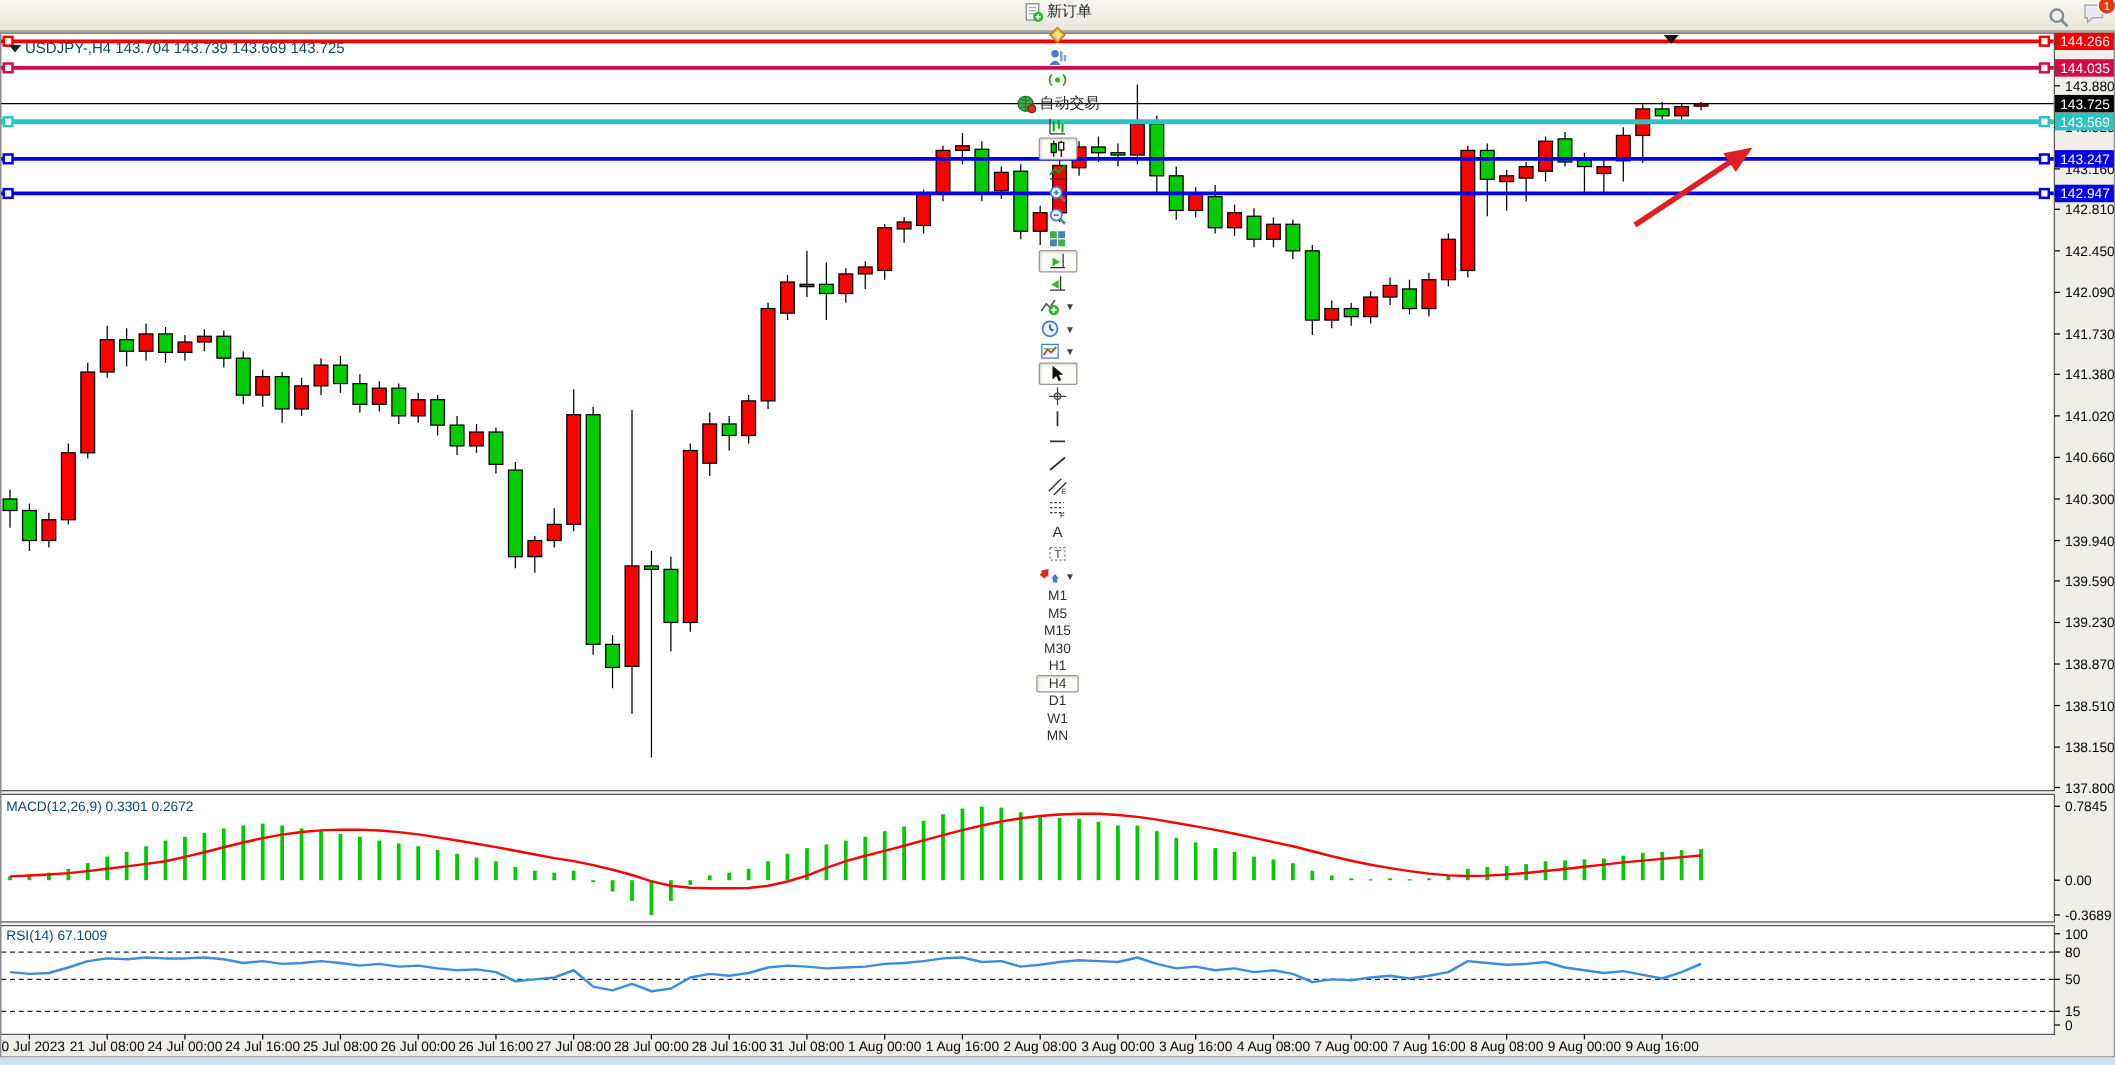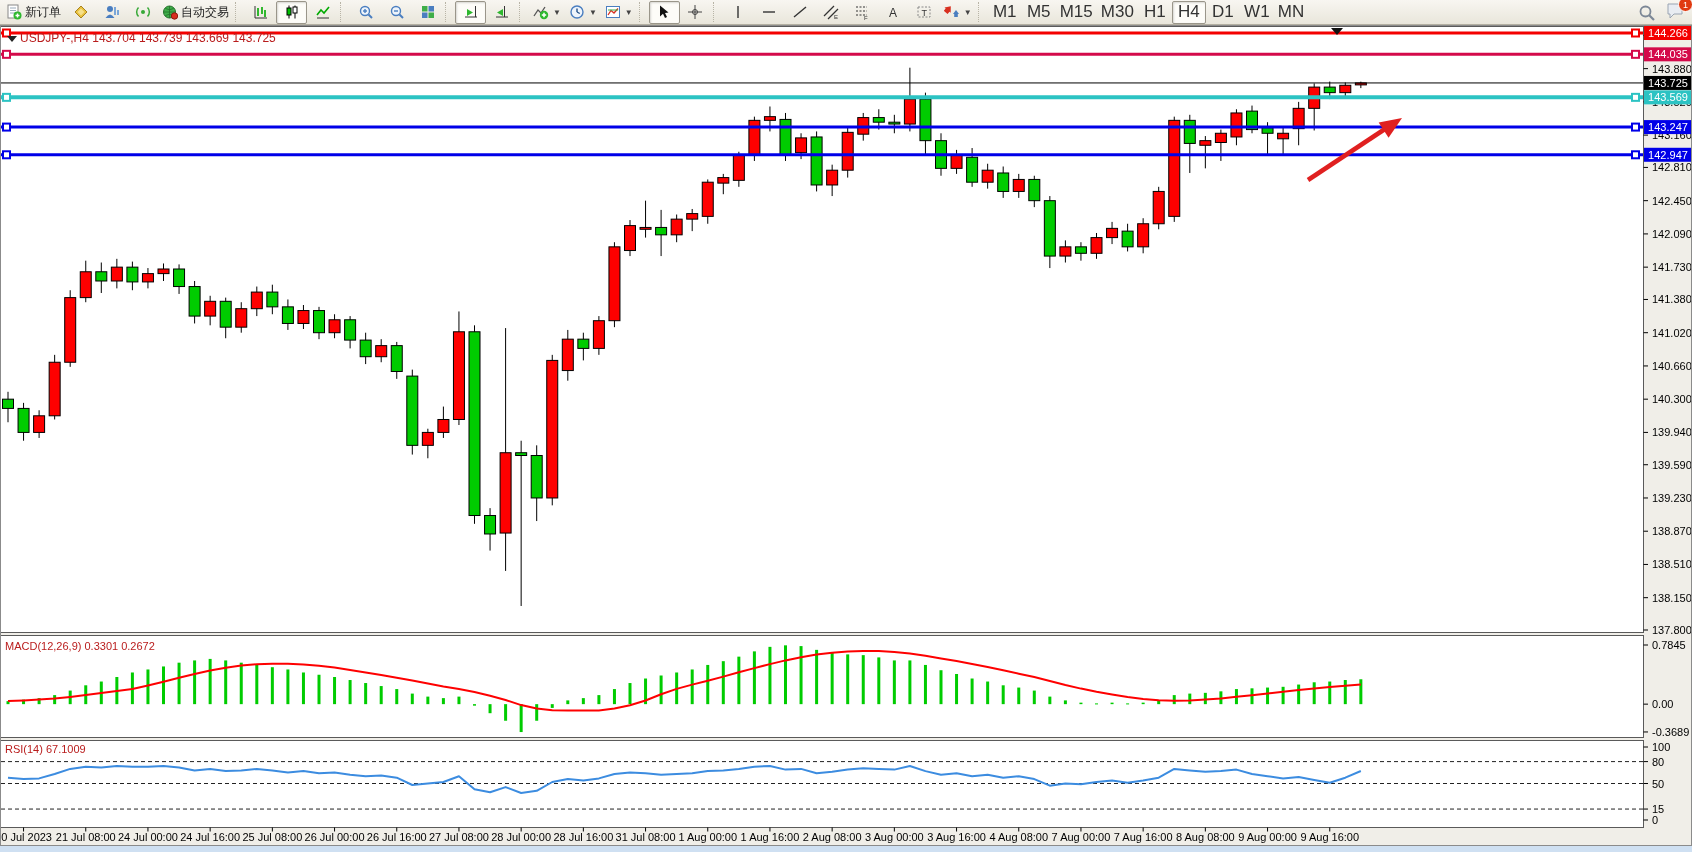--- a/index.html
+++ b/index.html
@@ -1,33 +1,33 @@
 <!DOCTYPE html>
 <html><head>
 <meta charset="utf-8">
 <style>
   html,body{margin:0;padding:0;background:#e8e6de;font-family:"Liberation Sans",sans-serif;}
   #app{position:relative;width:1692px;height:852px;background:#f0eee8;overflow:hidden;}
   
   .toolbar{position:absolute;top:0;left:0;width:1692px;height:25px;
     background:linear-gradient(#f8f6f1,#e9e6db);border-bottom:1px solid #b4b0a2;
-    display:flex;align-items:center;padding:0 2px;box-sizing:border-box;z-index:30;}
+    display:flex;align-items:center;padding:0 2px;box-sizing:border-box;z-index:30;flex-direction:column;}
   .tbtn{height:21px;min-width:23px;display:flex;align-items:center;justify-content:center;
     gap:3px;padding:0 3px;border:1px solid transparent;border-radius:2px;color:#222;
     font-size:12px;white-space:nowrap;}
   .tbtn.pressed{background:#fdfcf8;border:1px solid #9a968a;box-shadow:inset 1px 1px 2px rgba(0,0,0,.15);}
   .sep{width:7px;height:20px;margin:0 2px;border-left:1px dotted #b8b4a6;}
-  .tf{font-size:17px;color:#333;min-width:26px;text-align:center;}
+  .tf{font-size:11px;color:#333;min-width:26px;text-align:center;}
   .caret{font-size:8px;color:#444;margin-left:1px;}
   .tb-right{position:absolute;right:6px;top:2px;display:flex;align-items:center;gap:10px;}
   .badge{position:absolute;top:-5px;right:-7px;background:#e03a10;color:#fff;border-radius:50%;
     width:13px;height:13px;font-size:9px;display:flex;align-items:center;justify-content:center;
     border:1px solid #fff;}
   
-  .ov{position:absolute;z-index:20;color:#b91c1c;}
+  .ov{position:absolute;z-index:20;color:#0c4a6e;}
   .chart-title{top:31px;left:20px;font-size:12px;}
   .oneclick{top:36px;left:7px;width:0;height:0;border-left:5px solid transparent;
     border-right:5px solid transparent;border-top:6px solid #222;}
   .macd-label{top:640px;left:5px;font-size:11px;}
   .rsi-label{top:743px;left:5px;font-size:11px;text-align:center;}
   svg text{font-family:"Liberation Sans",sans-serif;}
   .bottom-strip{position:absolute;left:0;bottom:0;width:1692px;height:6px;background:#cfe0f2;}
 </style>
 </head>
 <body>

